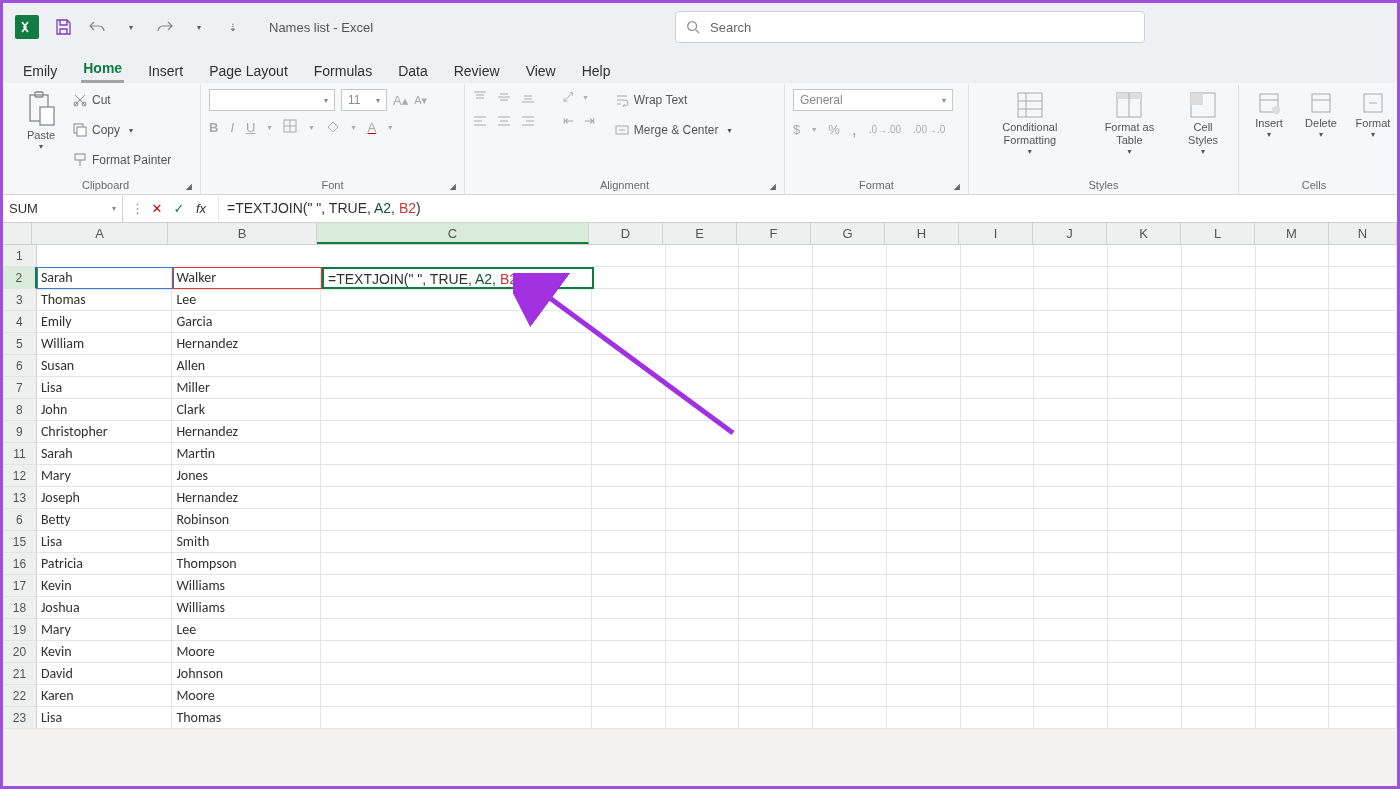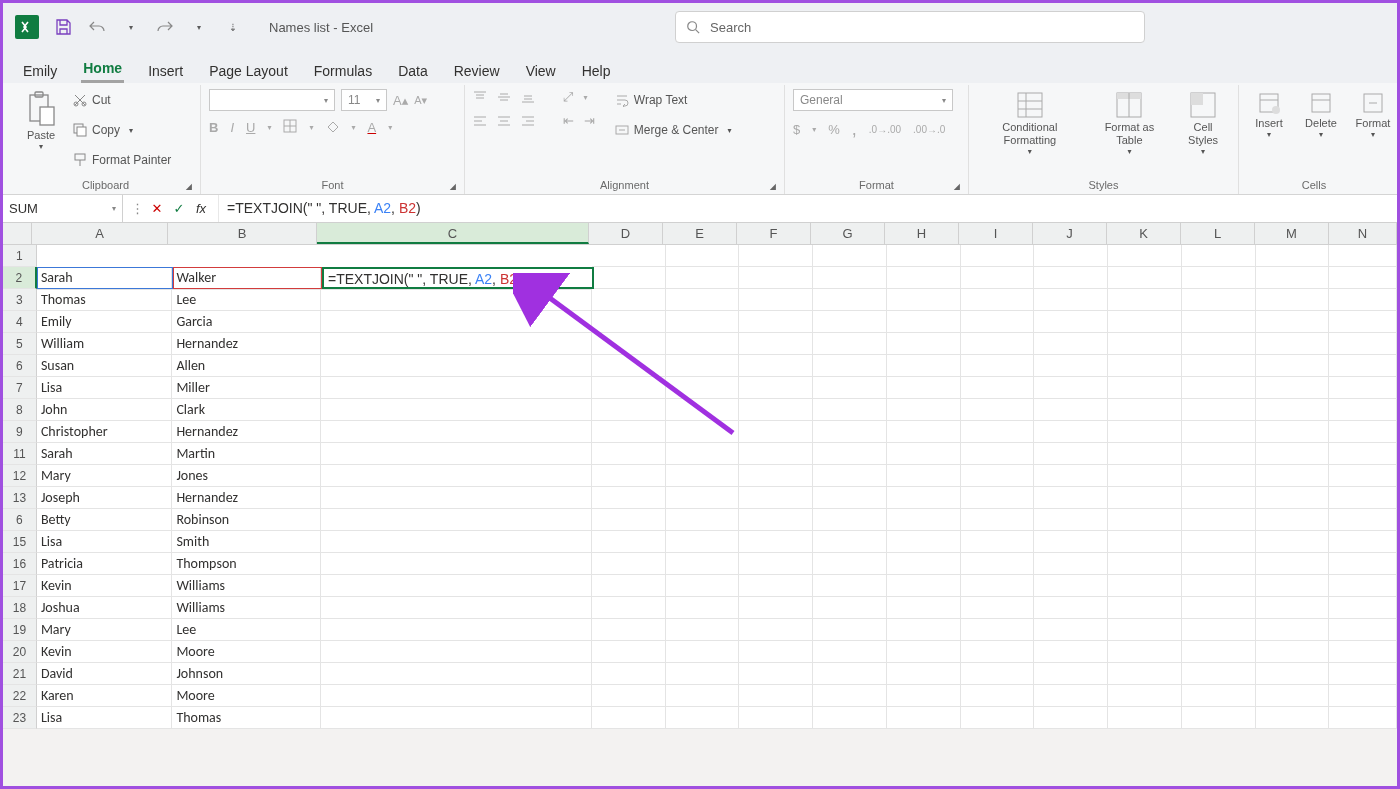--- a/index.html
+++ b/index.html
@@ -65,21 +65,21 @@
 
 
 .edit-cell { position: absolute; border: 2px solid #107c41; background: #fff; }
 .ref-a2 { position: absolute; border: 1.5px solid #3c78d8; }
 .ref-b2 { position: absolute; border: 1.5px solid #d23c3c; }
 
 
 .arrow-svg { position: absolute; pointer-events: none; }
 
 
-.ref1 { color: #3b82f6; }
+.ref1 { color: #14532d; }
 .ref2 { color: #cc3333; }
 </style>
 </head>
 <body>
 
 <div class="titlebar">
   <div class="app-icon">
     <svg viewBox="0 0 16 16">
         <rect width="16" height="16" fill="#107c41"></rect>
         <path d="M3 3 L7 8 L3 13 M9 3 L5 8 L9 13" stroke="#fff" stroke-width="1.6" fill="none"></path>

